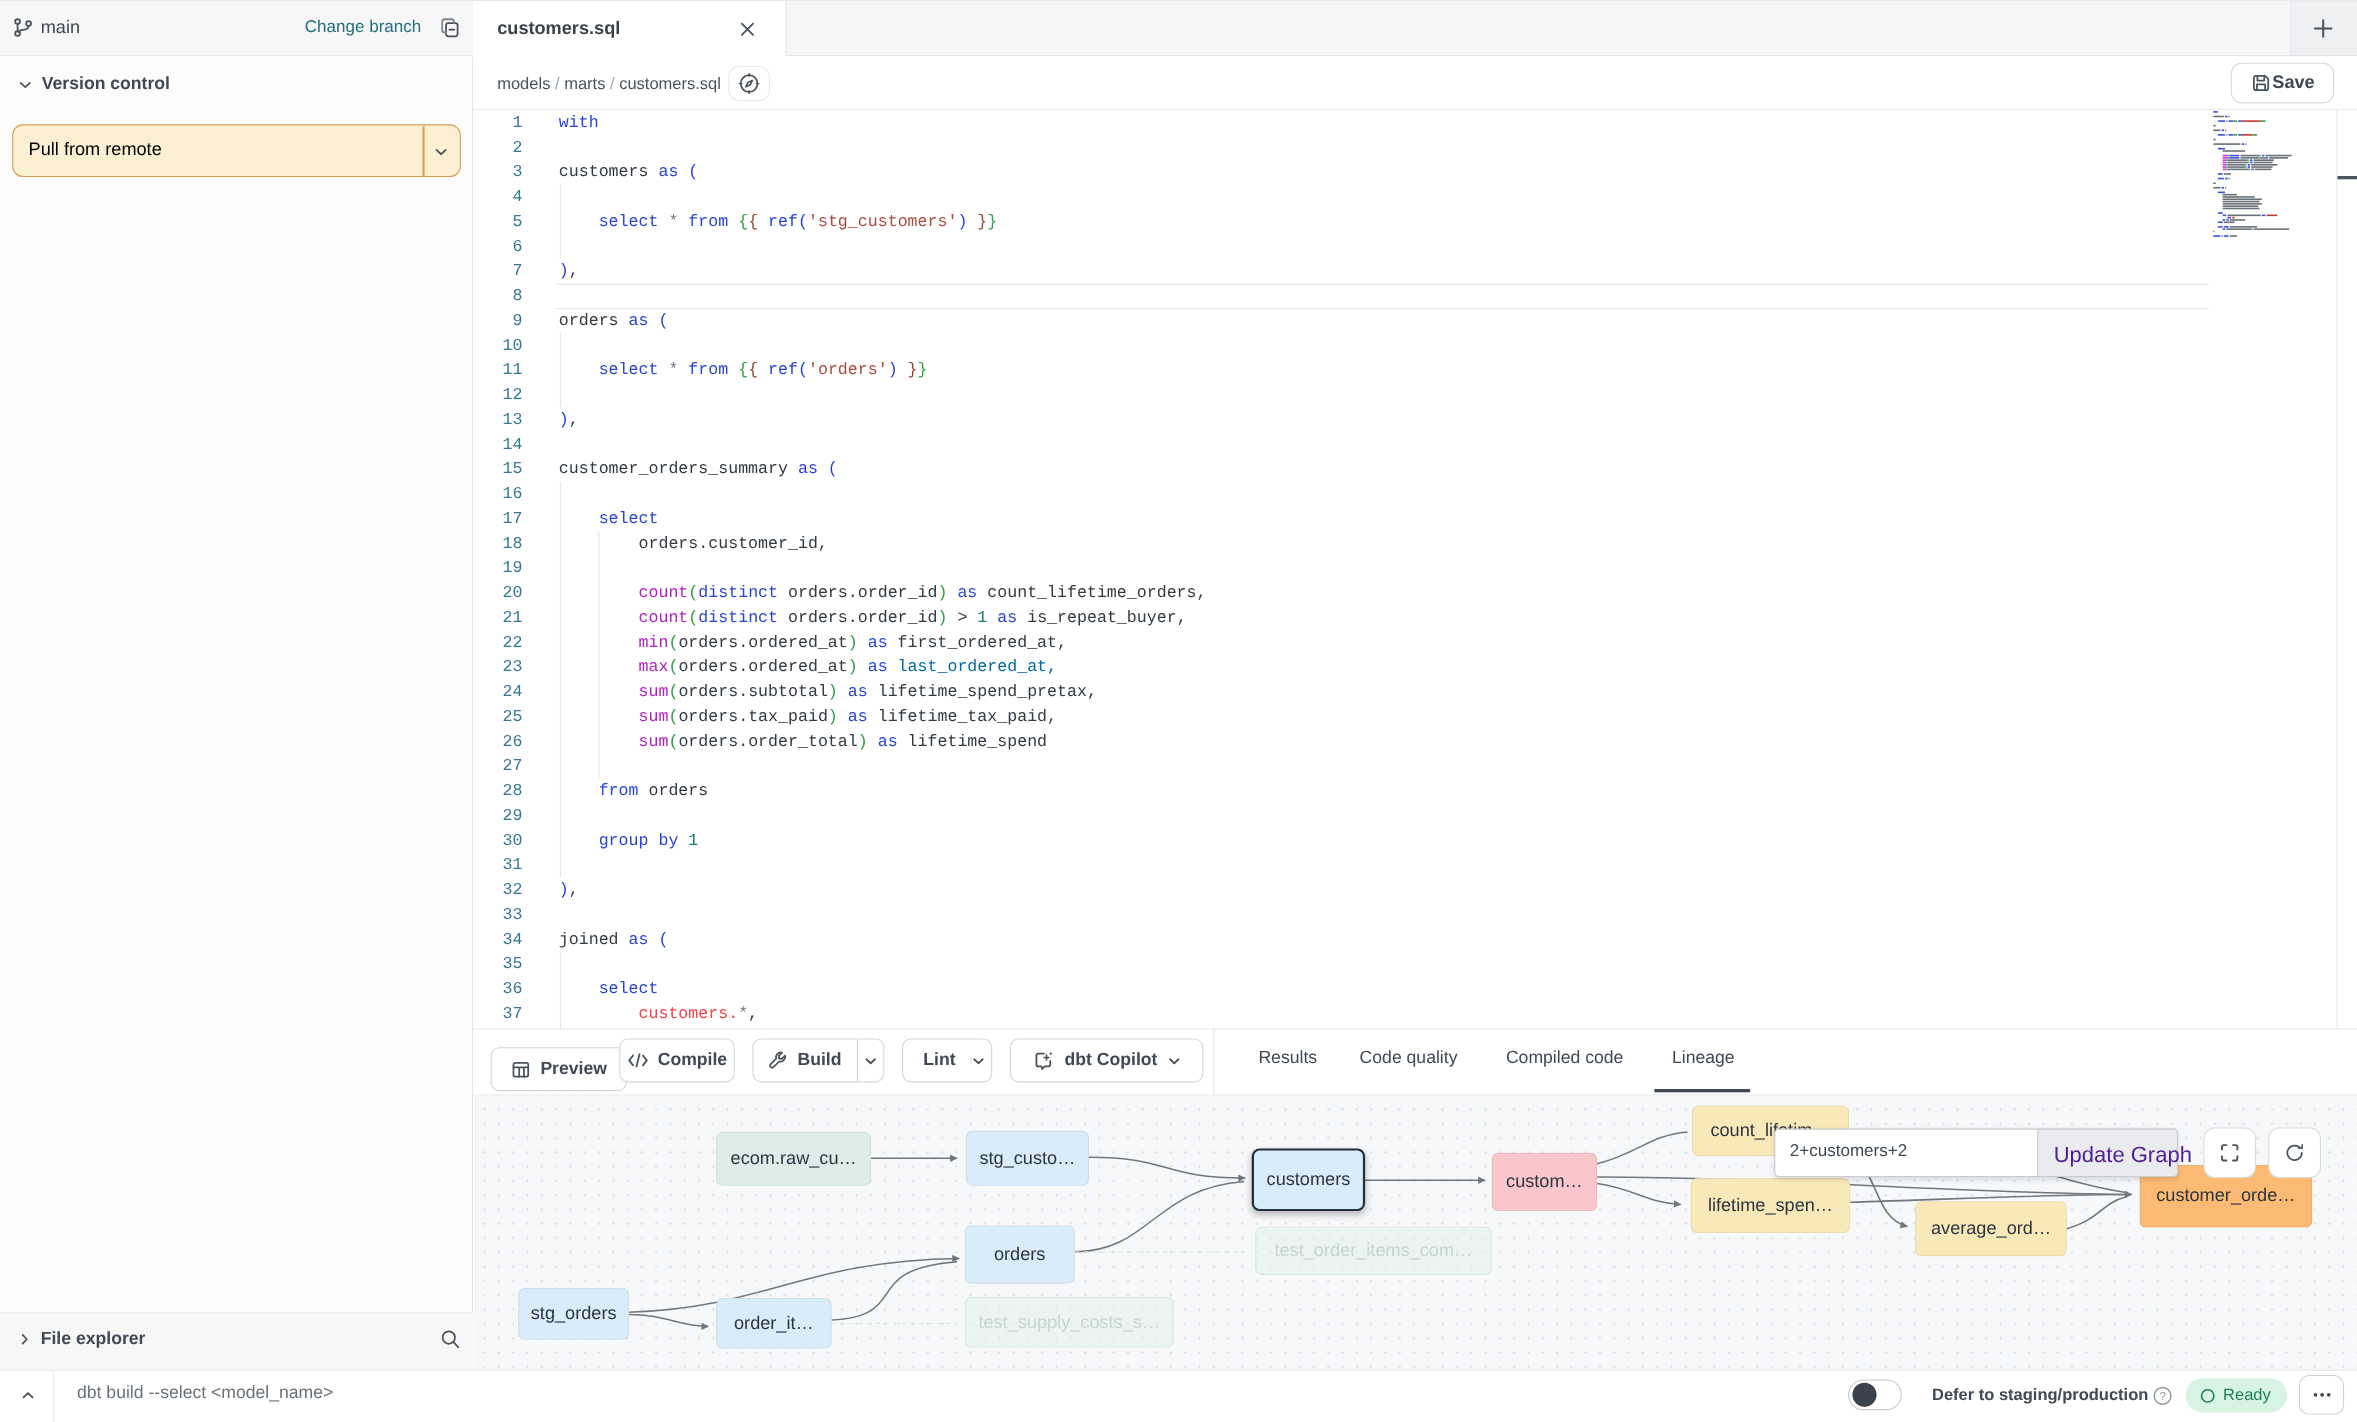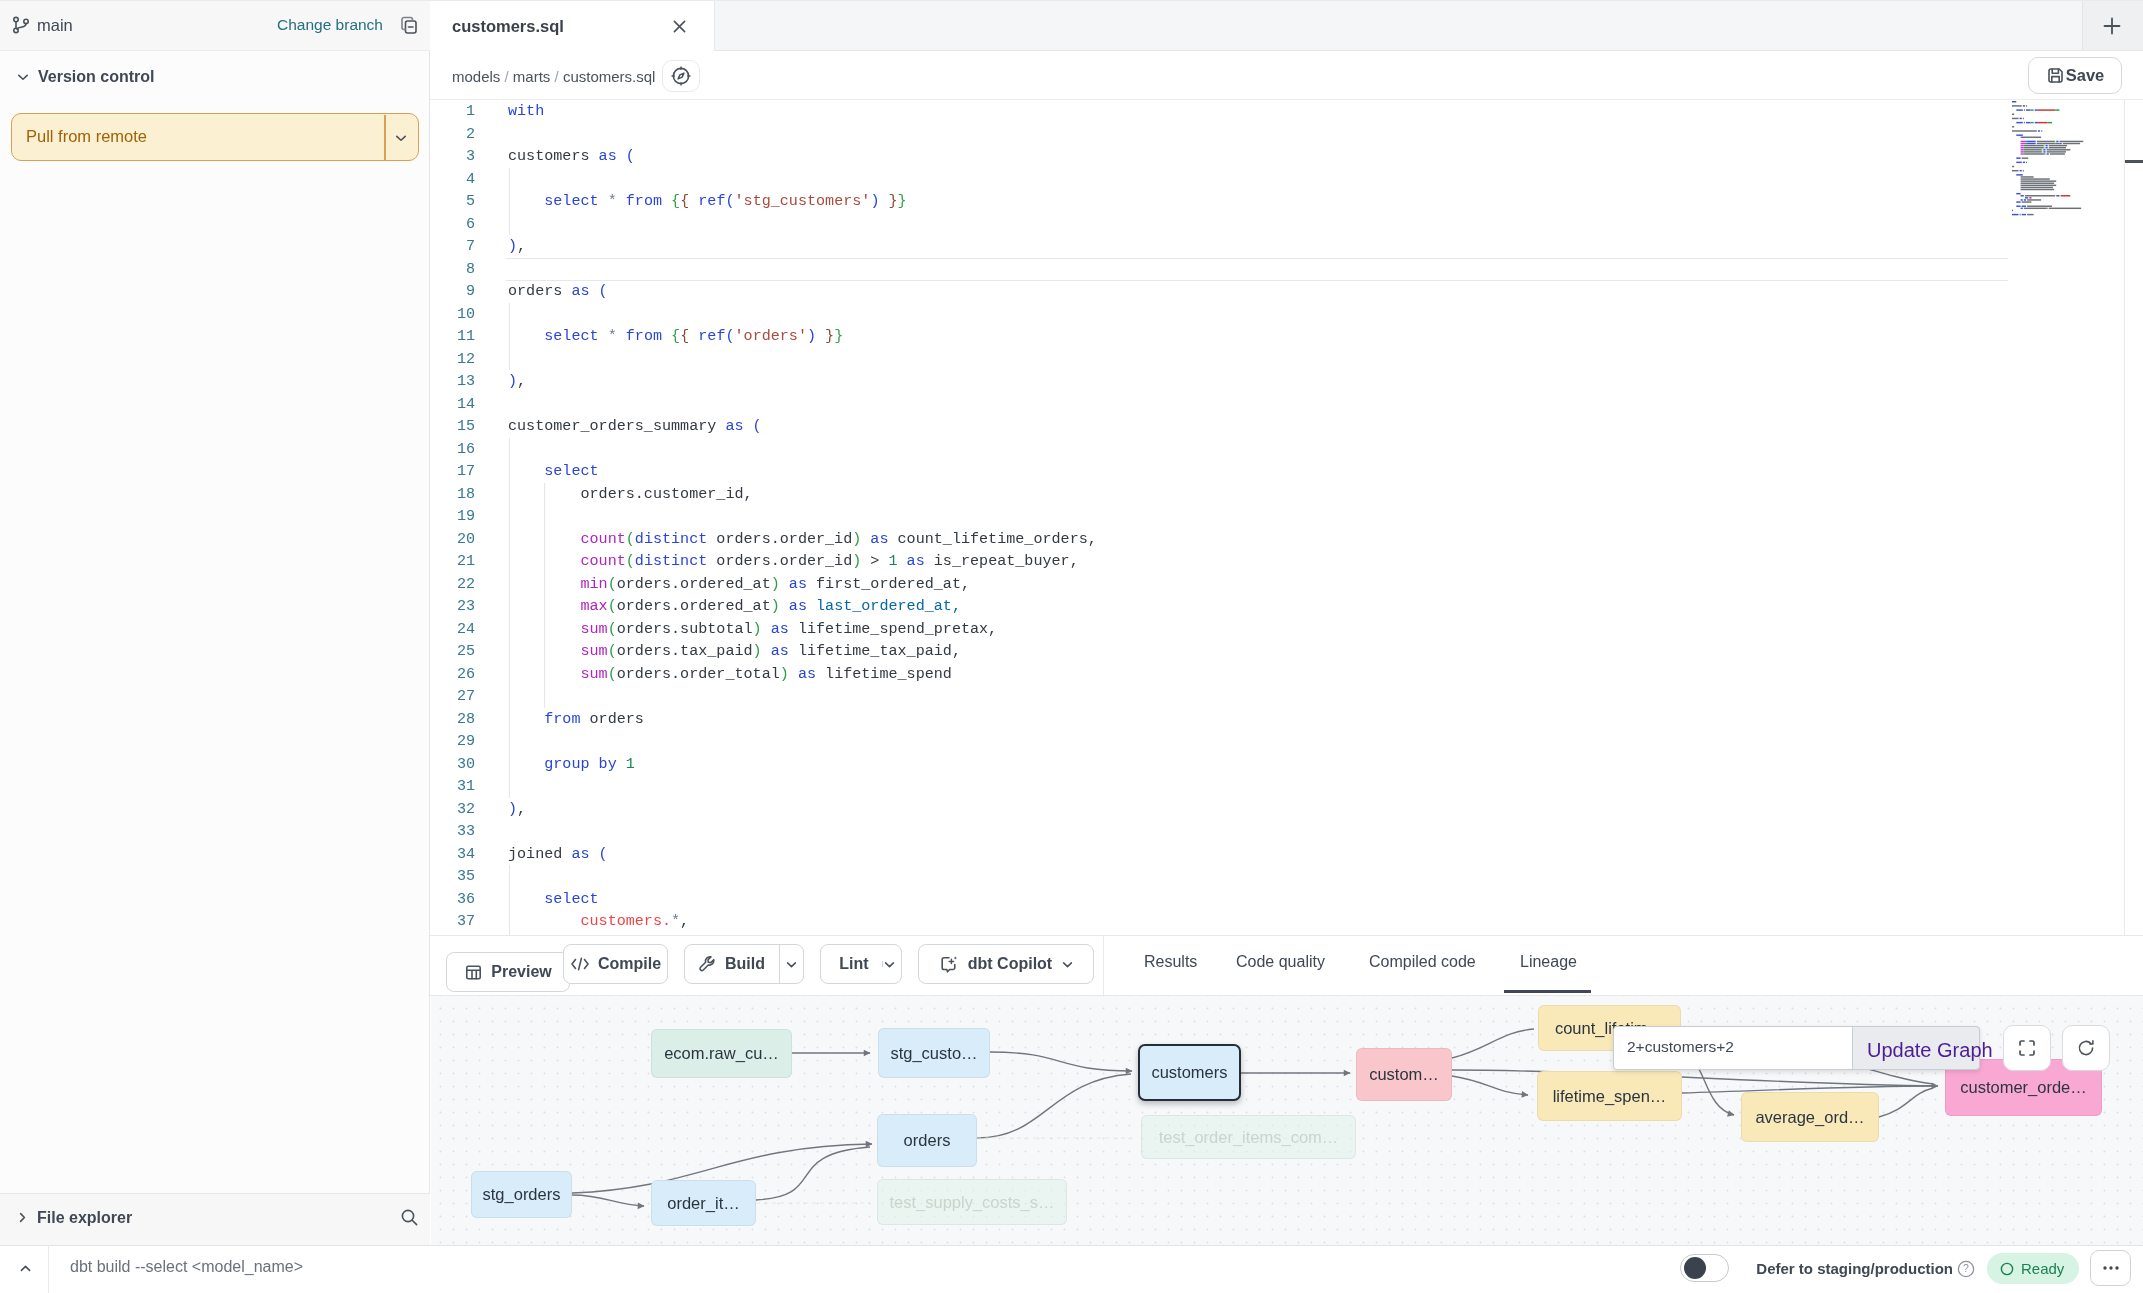--- a/index.html
+++ b/index.html
@@ -35,21 +35,21 @@
         <path d="M10.5 13h4.5"></path>
       </svg>
     </div>
 <div class="abs row" style="left:16px;top:68px;height:17px">
       <svg width="14" height="14" viewBox="0 0 14 14" fill="none" stroke="#4a525c" stroke-width="1.6" stroke-linecap="round" stroke-linejoin="round" style="">
         <path d="M2.8000000000000003 5.32 L7.0 9.24 L11.200000000000001 5.32"></path>
       </svg>
       <span class="b" style="margin-left:8px;font-size:16px">Version control</span>
     </div>
 <div class="abs" style="left:11px;top:113px;width:408px;height:48px;background:#fbf0d1;border:1.5px solid #d9a055;border-radius:10px"></div>
-<div class="abs" style="left:26px;top:127px;font-size:16.5px;color:#a16207">Pull from remote</div>
+<div class="abs" style="left:26px;top:127px;font-size:16.5px;color:#000000">Pull from remote</div>
 <div class="abs" style="left:384px;top:114.5px;width:1.5px;height:45px;background:#d9a055"></div>
 <div class="abs" style="left:394px;top:131px">
       <svg width="14" height="14" viewBox="0 0 14 14" fill="none" stroke="#4a525c" stroke-width="1.6" stroke-linecap="round" stroke-linejoin="round" style="">
         <path d="M2.8000000000000003 5.32 L7.0 9.24 L11.200000000000001 5.32"></path>
       </svg>
     </div>
 <div class="abs" style="left:0;top:1193px;width:430px;height:52px;background:#f7f7f8;border-top:1px solid #e7e8ea"></div>
 <div class="abs row" style="left:16px;top:1209px;height:17px">
       <svg width="13" height="13" viewBox="0 0 13 13" fill="none" stroke="#4a525c" stroke-width="1.6" stroke-linecap="round" stroke-linejoin="round" style="">
         <path d="M4.6 2.6 L8.4 6.5 L4.6 10.4"></path>
@@ -376,21 +376,21 @@
     <div class="nd " style="left:878px;top:1028px;width:112px;height:50px;background:#d9ecf9">stg_custo…</div>
     <div class="nd " style="left:877px;top:1114px;width:100px;height:53px;background:#d9ecf9">orders</div>
     <div class="nd " style="left:471px;top:1171px;width:101px;height:47px;background:#d9ecf9">stg_orders</div>
     <div class="nd " style="left:651px;top:1180px;width:105px;height:46px;background:#d9ecf9">order_it…</div>
     <div class="nd ghost" style="left:1141px;top:1115px;width:215px;height:44px;background:rgba(224,241,233,0.55)">test_order_items_com…</div>
     <div class="nd ghost" style="left:877px;top:1179px;width:190px;height:46px;background:rgba(224,241,233,0.55)">test_supply_costs_s…</div>
     <div class="nd " style="left:1356px;top:1048px;width:96px;height:53px;background:#f9c6cb">custom…</div>
     <div class="nd " style="left:1538px;top:1005px;width:143px;height:46px;background:#fae9b8">count_lifetim…</div>
     <div class="nd " style="left:1537px;top:1071px;width:145px;height:50px;background:#fae9b8">lifetime_spen…</div>
     <div class="nd " style="left:1741px;top:1092px;width:138px;height:50px;background:#fae9b8">average_ord…</div>
-    <div class="nd " style="left:1945px;top:1059px;width:157px;height:57px;background:#f9a8d4">customer_orde…</div>
+    <div class="nd " style="left:1945px;top:1059px;width:157px;height:57px;background:#fdba74">customer_orde…</div>
     <div class="nd sel" style="left:1138px;top:1044px;width:103px;height:57px;background:#d9ecf9">customers</div>
 <div class="abs" style="left:1613px;top:1026px;width:367px;height:44px;background:#fff;border:1px solid #c9ccd0;border-radius:4px;box-shadow:0 2px 5px rgba(0,0,0,0.12)"></div>
 <div class="abs" style="left:1852px;top:1026px;width:128px;height:44px;background:#e9ebee;border:1px solid #c9ccd0;border-radius:0 4px 4px 0"></div>
 <div class="abs" style="left:1627px;top:1038px;font-size:15.5px;color:#3f4854">2+customers+2</div>
 <div class="abs" style="left:1867px;top:1039px;font-size:20px;color:#4c1d95">Update Graph</div>
 <div class="abs row" style="left:2003px;top:1025px;width:48px;height:46px;background:#fff;border:1px solid #d9dcde;border-radius:10px;justify-content:center">
       <svg width="20" height="20" viewBox="0 0 20 20" fill="none" stroke="#4a525c" stroke-width="1.6" stroke-linecap="round" stroke-linejoin="round" style="">
         <path d="M3 7V4.5A1.5 1.5 0 0 1 4.5 3H7M13 3h2.5A1.5 1.5 0 0 1 17 4.5V7M17 13v2.5a1.5 1.5 0 0 1-1.5 1.5H13M7 17H4.5A1.5 1.5 0 0 1 3 15.5V13" stroke-width="1.7"></path>
       </svg>
     </div>

